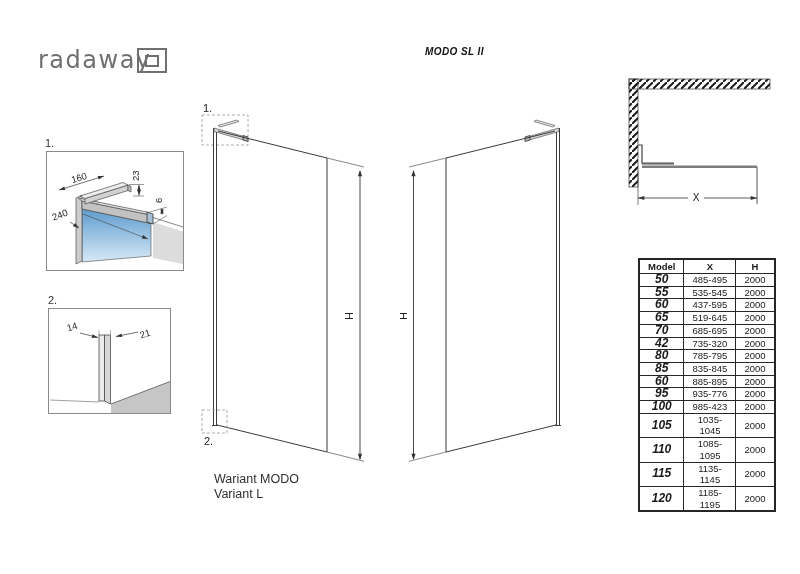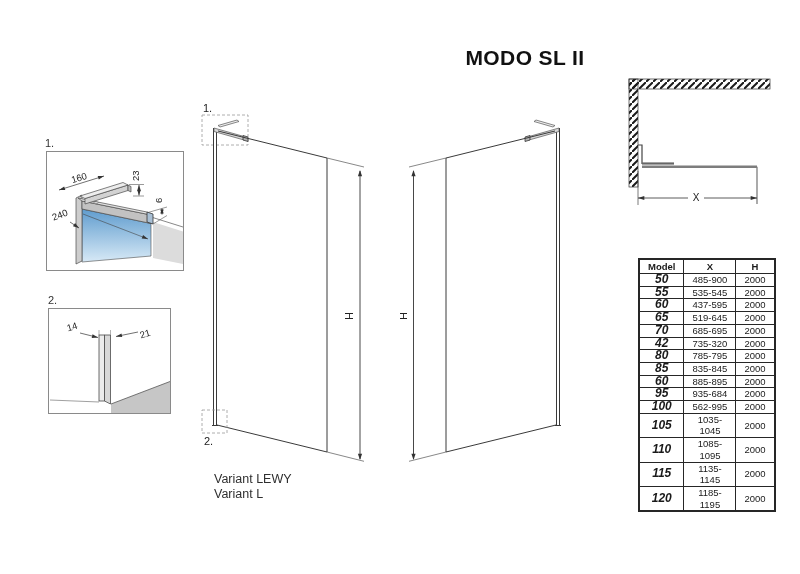--- a/index.html
+++ b/index.html
@@ -6,22 +6,22 @@
   .sheet{position:relative;width:800px;height:574px;background:#ffffff;overflow:hidden;
          font-family:"Liberation Sans",sans-serif;color:#2b2b2b;}
   
   .logo{position:absolute;left:38px;top:46px;display:flex;align-items:center;}
   .logo-text{font-family:"DejaVu Sans",sans-serif;font-size:24px;color:#6f6f6f;
              letter-spacing:1.5px;line-height:28px;}
   .logo-square{position:absolute;left:99px;top:2px;width:26px;height:21px;border:2.5px solid #6f6f6f;
                display:flex;align-items:center;justify-content:center;}
   .logo-square-inner{width:10px;height:8px;border:2.5px solid #6f6f6f;}
   
-  .title{position:absolute;left:425px;top:46px;width:200px;text-align:center;
-         font-size:21px;font-weight:bold;color:#111;letter-spacing:0.4px;}
+  .title{position:absolute;left:425px;top:46px;width:200px;text-align:left;
+         font-size:10px;font-weight:bold;color:#111;letter-spacing:0.4px;font-style:italic;}
   
   .inset{position:absolute;border:1px solid #8a8a8a;background:#fff;}
   .inset-label{position:absolute;font-size:11px;color:#333;}
   
   .caption{position:absolute;font-size:12.5px;line-height:15px;color:#2f2f2f;}
   .caption.right{text-align:right;}
   
   .size-table{position:absolute;left:638px;top:258px;border-collapse:collapse;
               font-size:9.5px;color:#1a1a1a;border:2px solid #262626;}
   .size-table th,.size-table td{border:1px solid #262626;text-align:center;
@@ -32,20 +32,26 @@
   .size-table col.c-x{width:52px;}
   .size-table col.c-h{width:30px;}
   svg{position:absolute;display:block;}
   svg text{font-family:"Liberation Sans",sans-serif;fill:#222;}
 </style>
 </head>
 <body>
 
 <div class="sheet">
 
+  <div class="logo">
+    <span class="logo-text">radaway</span>
+    <span class="logo-square">
+      <span class="logo-square-inner"></span>
+    </span>
+  </div>
 
   <div class="title">MODO SL II</div>
 
   <div class="inset-label" style="left:45px;top:137px;">1.</div>
   <div class="inset" style="left:46px;top:151px;width:136px;height:118px;">
     <svg width="136" height="118" viewBox="0 0 136 118" style="left:0;top:0;">
       <defs>
         <linearGradient id="glassGrad" x1="0" y1="0" x2="0" y2="1">
           <stop offset="0" stop-color="#5f9cce"></stop>
           <stop offset="1" stop-color="#d7e9f6"></stop>
@@ -188,21 +194,21 @@
       <polygon points="165,70 162.9,76.3 167.1,76.3" fill="#333"></polygon>
       <polygon points="165,360 162.9,353.7 167.1,353.7" fill="#333"></polygon>
       <text transform="rotate(-90 158 216)" x="158" y="216" font-size="11" text-anchor="middle">H</text>
     </g>
 
     <rect x="7" y="310" width="25" height="23" fill="none" stroke="#999" stroke-width="0.8" stroke-dasharray="3,2"></rect>
     <text x="9" y="345" font-size="11">2.</text>
   </svg>
 
   <div class="caption" style="left:214px;top:472px;">
-    <div>Variant LEWY</div>
+    <div>Wariant MODO</div>
     <div>Variant L</div>
   </div>
 
   <svg width="180" height="370" viewBox="0 0 180 370" style="left:400px;top:100px;">
     <g transform="translate(178,0) scale(-1,1)">
       <g stroke="#3a3a3a" stroke-width="1">
         <line x1="18.5" y1="28" x2="18.5" y2="325"></line>
         <line x1="21.5" y1="30" x2="21.5" y2="325"></line>
         <line x1="17" y1="325.5" x2="23" y2="325.5"></line>
       </g>
@@ -261,21 +267,21 @@
     <thead>
       <tr>
         <th>Model</th>
         <th>X</th>
         <th>H</th>
       </tr>
     </thead>
     <tbody>
       <tr>
           <td class="model">50</td>
-          <td>485-900</td>
+          <td>485-495</td>
           <td>2000</td>
         </tr>
       <tr>
           <td class="model">55</td>
           <td>535-545</td>
           <td>2000</td>
         </tr>
       <tr>
           <td class="model">60</td>
           <td>437-595</td>
@@ -306,26 +312,26 @@
           <td>835-845</td>
           <td>2000</td>
         </tr>
       <tr>
           <td class="model">60</td>
           <td>885-895</td>
           <td>2000</td>
         </tr>
       <tr>
           <td class="model">95</td>
-          <td>935-684</td>
+          <td>935-776</td>
           <td>2000</td>
         </tr>
       <tr>
           <td class="model">100</td>
-          <td>562-995</td>
+          <td>985-423</td>
           <td>2000</td>
         </tr>
       <tr>
           <td class="model">105</td>
           <td>1035-1045</td>
           <td>2000</td>
         </tr>
       <tr>
           <td class="model">110</td>
           <td>1085-1095</td>

